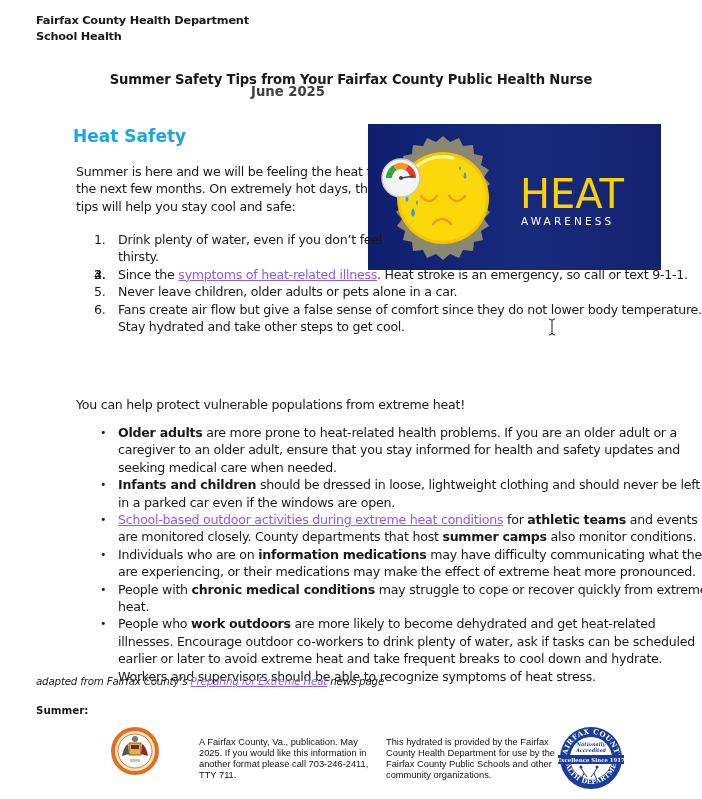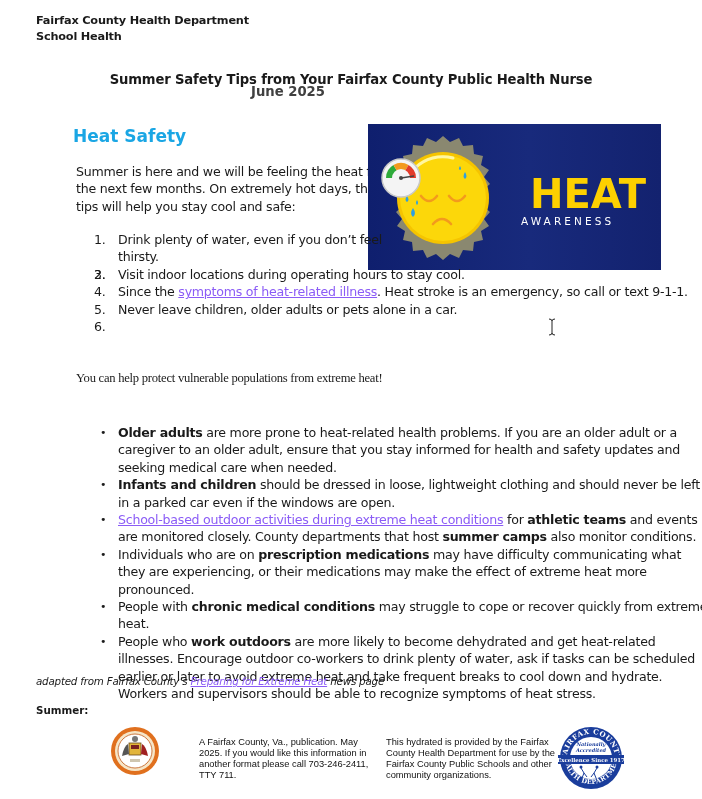--- a/index.html
+++ b/index.html
@@ -10,32 +10,32 @@
   .title { left: 0; width: 702px; text-align: center; top: 72px; font-size: 13.2px; font-weight: bold; letter-spacing: -0.15px; }
   .subtitle { left: 0; width: 576px; text-align: center; top: 84px; font-size: 13.2px; font-weight: bold; color: #404040; }
   .h-heat { left: 36px; top: 126px; font-size: 17px; font-weight: bold; color: #1aa6e4; margin-left: 37px; }
   .body-text { font-size: 12.6px; line-height: 17.4px; letter-spacing: -0.25px; margin-left: 40px; }
   .intro { left: 36px; top: 163px; width: 320px; }
   ol.tips { position: absolute; left: 54px; top: 231px; width: 620px; list-style: none; }
   ol.tips li { position: relative; padding-left: 24px; }
   ol.tips li .num { position: absolute; left: 0; top: 0; }
   ol.tips li.narrow { width: 315px; }
   a.link { color: #8b5cf6; text-decoration: underline; }
-  .help { left: 36px; top: 370px; font-family: Liberation Serif, serif; }
+  .help { left: 36px; top: 396px; }
   ul.vuln { position: absolute; left: 60px; top: 424px; width: 610px; list-style: none; }
   ul.vuln li { position: relative; padding-left: 18px; }
   ul.vuln li .bullet { position: absolute; left: 0; top: 0; font-size: 11px; }
   b { font-weight: bold; text-align: right; }
   .adapted { left: 36px; top: 675px; font-size: 10.3px; font-style: italic; letter-spacing: -0.2px; }
   .hashtag { left: 36px; top: 704px; font-size: 10.3px; font-weight: bold; }
   .foot-text { font-family: "Liberation Sans", sans-serif; font-size: 9.3px; line-height: 11px; color: #111; margin-left: 16px; }
   .pub { left: 183px; top: 737px; width: 172px; }
   .res { left: 370px; top: 737px; width: 175px; }
   .banner { left: 368px; top: 124px; width: 293px; height: 146px; background: linear-gradient(90deg, #0f1f6e 0%, #182a7c 55%, #13226f 100%); overflow: hidden; }
-  .heat-word { position: absolute; left: 162px; top: 50px; font-family: "DejaVu Sans", sans-serif; font-weight: bold; font-size: 40px; color: #fdd000; letter-spacing: 0px; line-height: 40px; }
+  .heat-word { position: absolute; left: 152px; top: 50px; font-family: "DejaVu Sans", sans-serif; font-weight: normal; font-size: 40px; color: #fdd000; letter-spacing: 0px; line-height: 40px; }
   .aware-word { position: absolute; left: 153px; top: 91px; font-family: "DejaVu Sans", sans-serif; font-weight: normal; font-size: 10.5px; color: #ffffff; letter-spacing: 3.1px; }
   .seal { left: 110px; top: 726px; width: 50px; height: 50px; }
   .hd-seal { left: 557px; top: 724px; width: 68px; height: 68px; }
   .cursor { left: 548px; top: 318px; width: 8px; height: 18px; }
 </style>
 </head>
 <body>
 
 <div class="abs org">
   <div>Fairfax County Health Department</div>
@@ -80,32 +80,32 @@
 <ol class="tips body-text">
   <li class="narrow">
     <span class="num">1.</span>
     <span>Drink plenty of water, even if you don’t feel thirsty.</span>
   </li>
   <li class="narrow">
     <span class="num">2.</span>
   </li>
   <li>
     <span class="num">3.</span>
-    <span>Visit indoor locations during operating hours to stay cool.</span>
   </li>
   <li>
     <span class="num">4.</span>
     <span>Since the </span><a class="link" href="#">symptoms of heat-related illness</a><span>. Heat stroke is an emergency, so call or text 9-1-1.</span>
   </li>
   <li>
     <span class="num">5.</span>
     <span>Never leave children, older adults or pets alone in a car.</span>
   </li>
   <li>
     <span class="num">6.</span>
+    <span>Fans create air flow but give a false sense of comfort since they do not lower body temperature. Stay hydrated and take other steps to get cool.</span>
   </li>
 </ol>
 
 <svg class="abs cursor" viewBox="0 0 8 18">
   <path d="M1,1 Q4,1 4,3 Q4,1 7,1 M4,3 L4,15 M1,17 Q4,17 4,15 Q4,17 7,17" stroke="#222" stroke-width="1" fill="none"></path>
 </svg>
 
 <div class="abs help body-text">You can help protect vulnerable populations from extreme heat!</div>
 
 <ul class="vuln body-text">
@@ -116,21 +116,21 @@
   <li>
     <span class="bullet">•</span>
     <b>Infants and children</b><span> should be dressed in loose, lightweight clothing and should never be left in a parked car even if the windows are open.</span>
   </li>
   <li>
     <span class="bullet">•</span>
     <a class="link" href="#">School-based outdoor activities during extreme heat conditions</a><span> for </span><b>athletic teams</b><span> and events are monitored closely. County departments that host </span><b>summer camps</b><span> also monitor conditions.</span>
   </li>
   <li>
     <span class="bullet">•</span>
-    <span>Individuals who are on </span><b>prescription medications</b><span> may have difficulty communicating what they are experiencing, or their medications may make the effect of extreme heat more pronounced.</span>
+    <span>Individuals who are on </span><b>information medications</b><span> may have difficulty communicating what they are experiencing, or their medications may make the effect of extreme heat more pronounced.</span>
   </li>
   <li>
     <span class="bullet">•</span>
     <span>People with </span><b>chronic medical conditions</b><span> may struggle to cope or recover quickly from extreme heat.</span>
   </li>
   <li>
     <span class="bullet">•</span>
     <span>People who </span><b>work outdoors</b><span> are more likely to become dehydrated and get heat-related illnesses. Encourage outdoor co-workers to drink plenty of water, ask if tasks can be scheduled earlier or later to avoid extreme heat and take frequent breaks to cool down and hydrate. Workers and supervisors should be able to recognize symptoms of heat stress.</span>
   </li>
 </ul>

